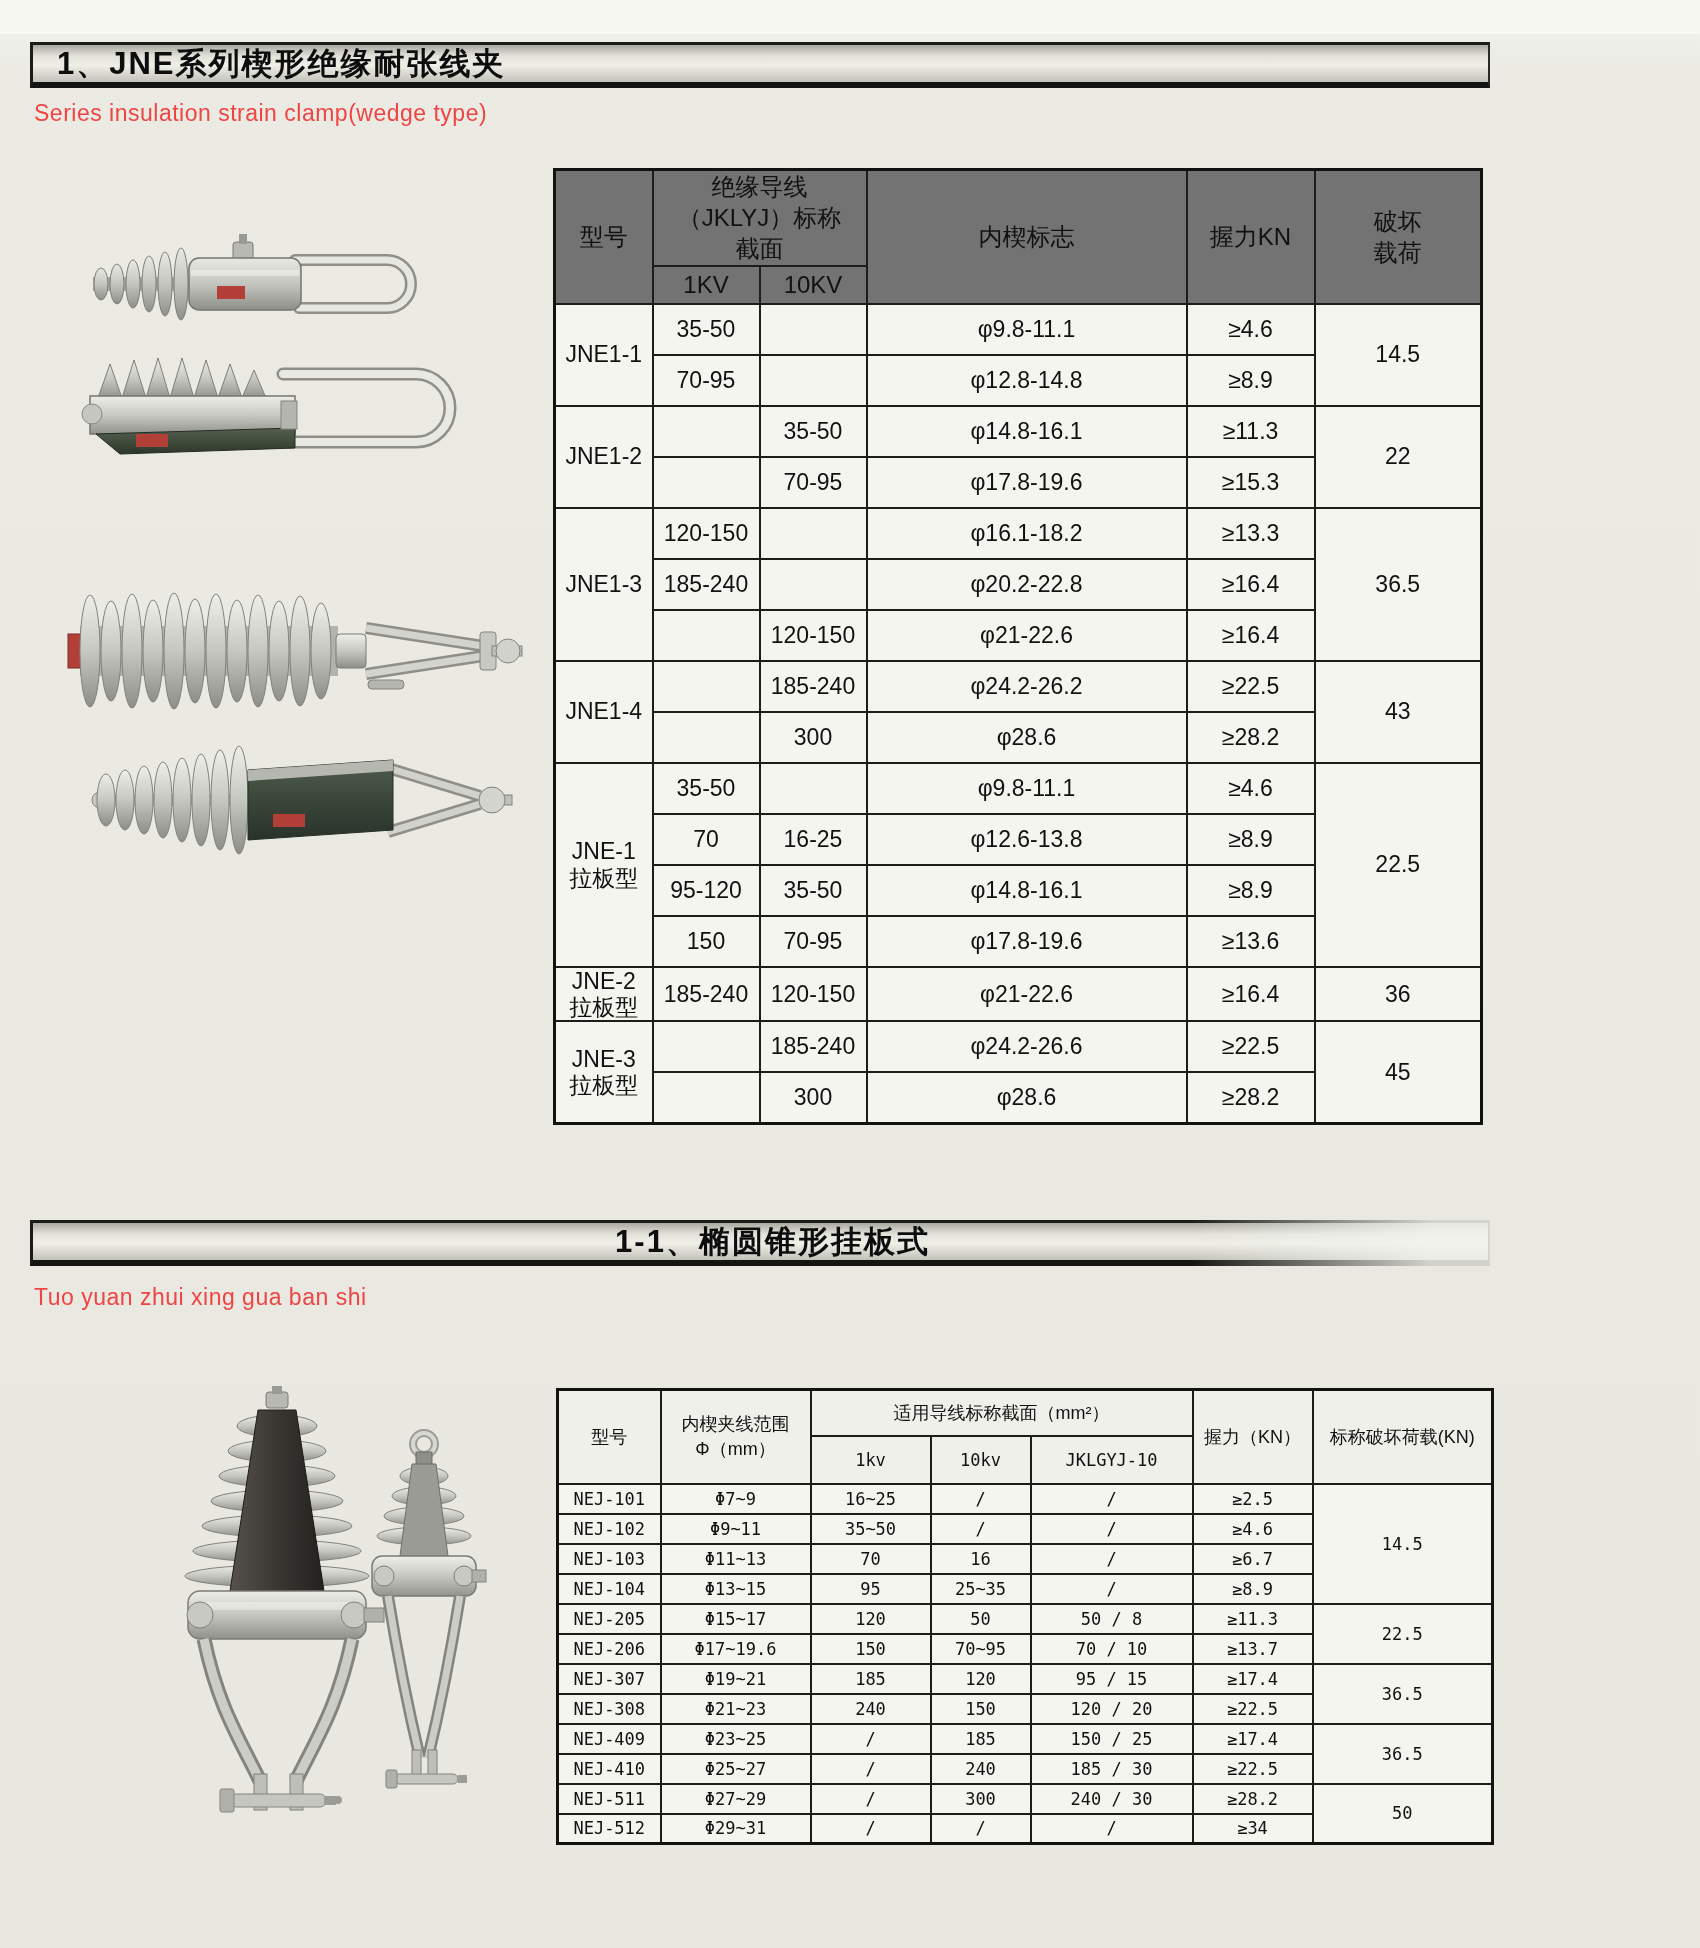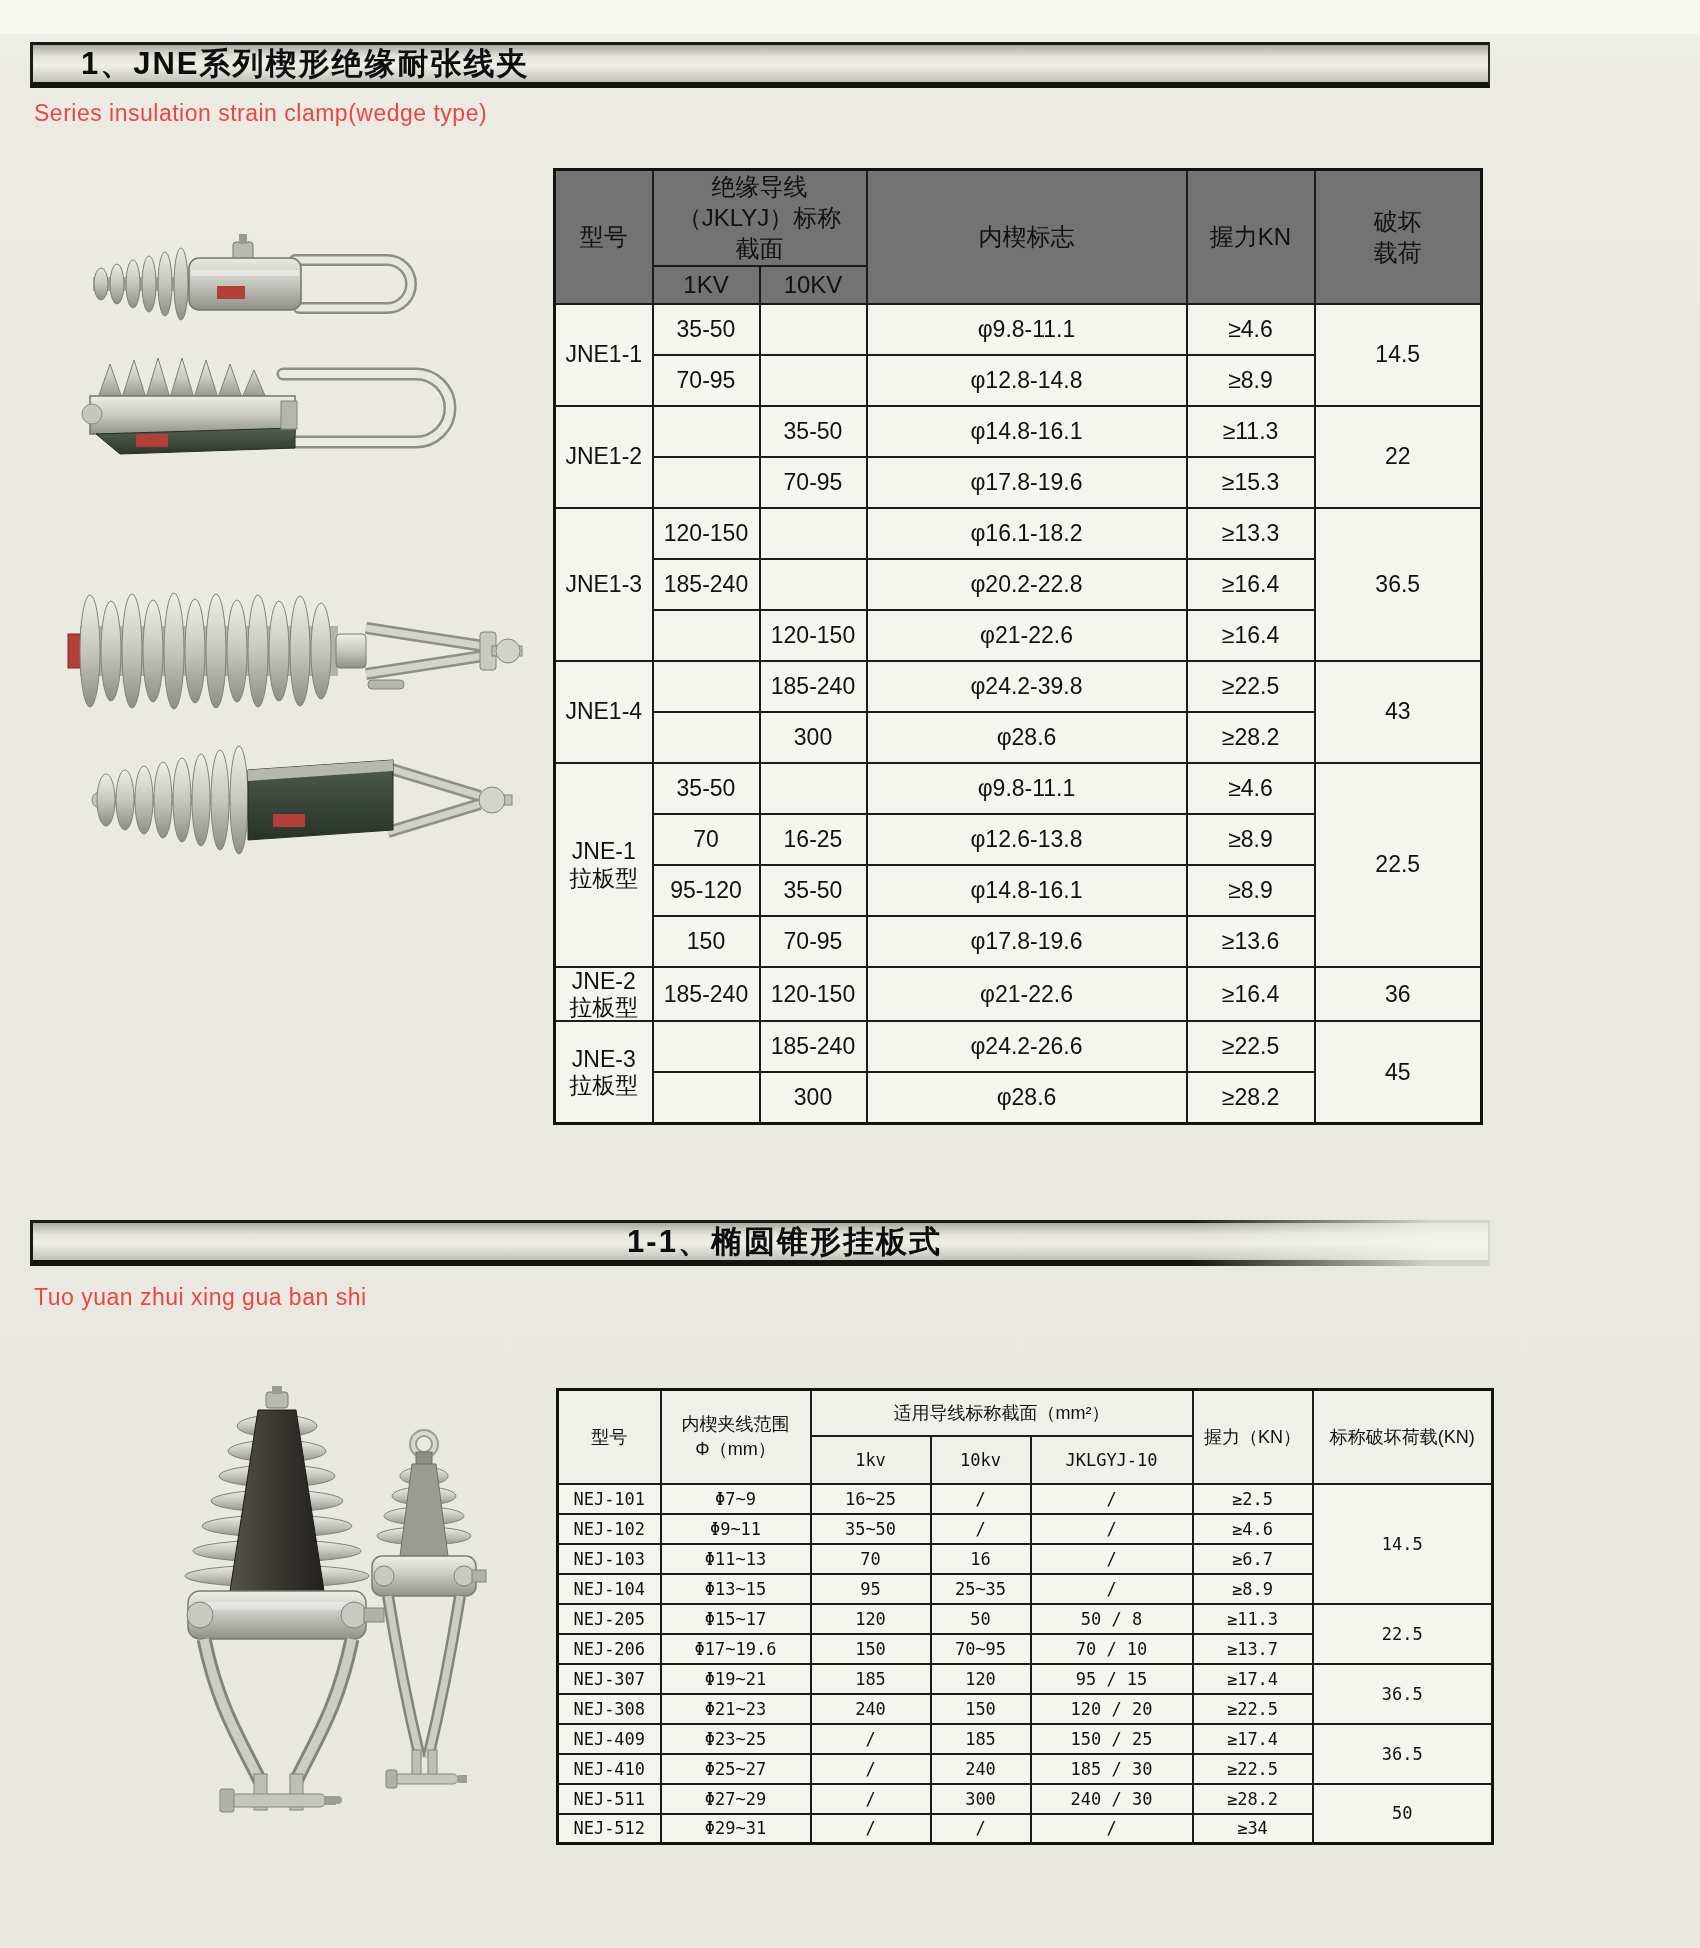--- a/index.html
+++ b/index.html
@@ -11,21 +11,21 @@
   }
   .page{position:absolute;inset:0;}
   .topstrip{position:absolute;left:0;top:0;width:1700px;height:34px;background:#f8f8f3;}
 
   
   .bar{
     position:absolute;left:30px;width:1460px;height:46px;
     background:linear-gradient(180deg,#a9a9a2 0%,#e2e2db 30%,#efefe8 55%,#c2c2bb 100%);
     border-top:3px solid #1b1b19;border-left:3px solid #1b1b19;
     border-right:2px solid #2a2a28;border-bottom:6px solid #141412;
-    display:flex;align-items:center;box-sizing:border-box;padding-left:24px;
+    display:flex;align-items:center;box-sizing:border-box;
   }
   .bar .t{font-size:31px;font-weight:700;padding-left:24px;letter-spacing:2px;color:#0d0d0d;white-space:nowrap;}
   .bar1{top:42px;}
   .bar2{top:1220px;justify-content:center;}
   .bar2::after{content:"";position:absolute;top:-3px;right:-2px;bottom:-6px;width:300px;
     background:linear-gradient(90deg,rgba(235,235,228,0),rgba(243,243,237,.85) 80%);}
   .bar{position:absolute;}
   .sub{position:absolute;left:34px;font-size:23px;color:#ef4444;letter-spacing:.5px;}
   .sub1{top:100px;}
   .sub2{top:1284px;}
@@ -255,21 +255,21 @@
       <td>φ21-22.6</td>
       <td>≥16.4</td>
     </tr>
 
     <tr>
       <td class="model" rowspan="2">
             <div>JNE1-4</div>
           </td>
       <td></td>
       <td>185-240</td>
-      <td>φ24.2-39.8</td>
+      <td>φ24.2-26.2</td>
       <td>≥22.5</td>
       <td rowspan="2">43</td>
     </tr>
     <tr>
       <td></td>
       <td>300</td>
       <td>φ28.6</td>
       <td>≥28.2</td>
     </tr>
 

